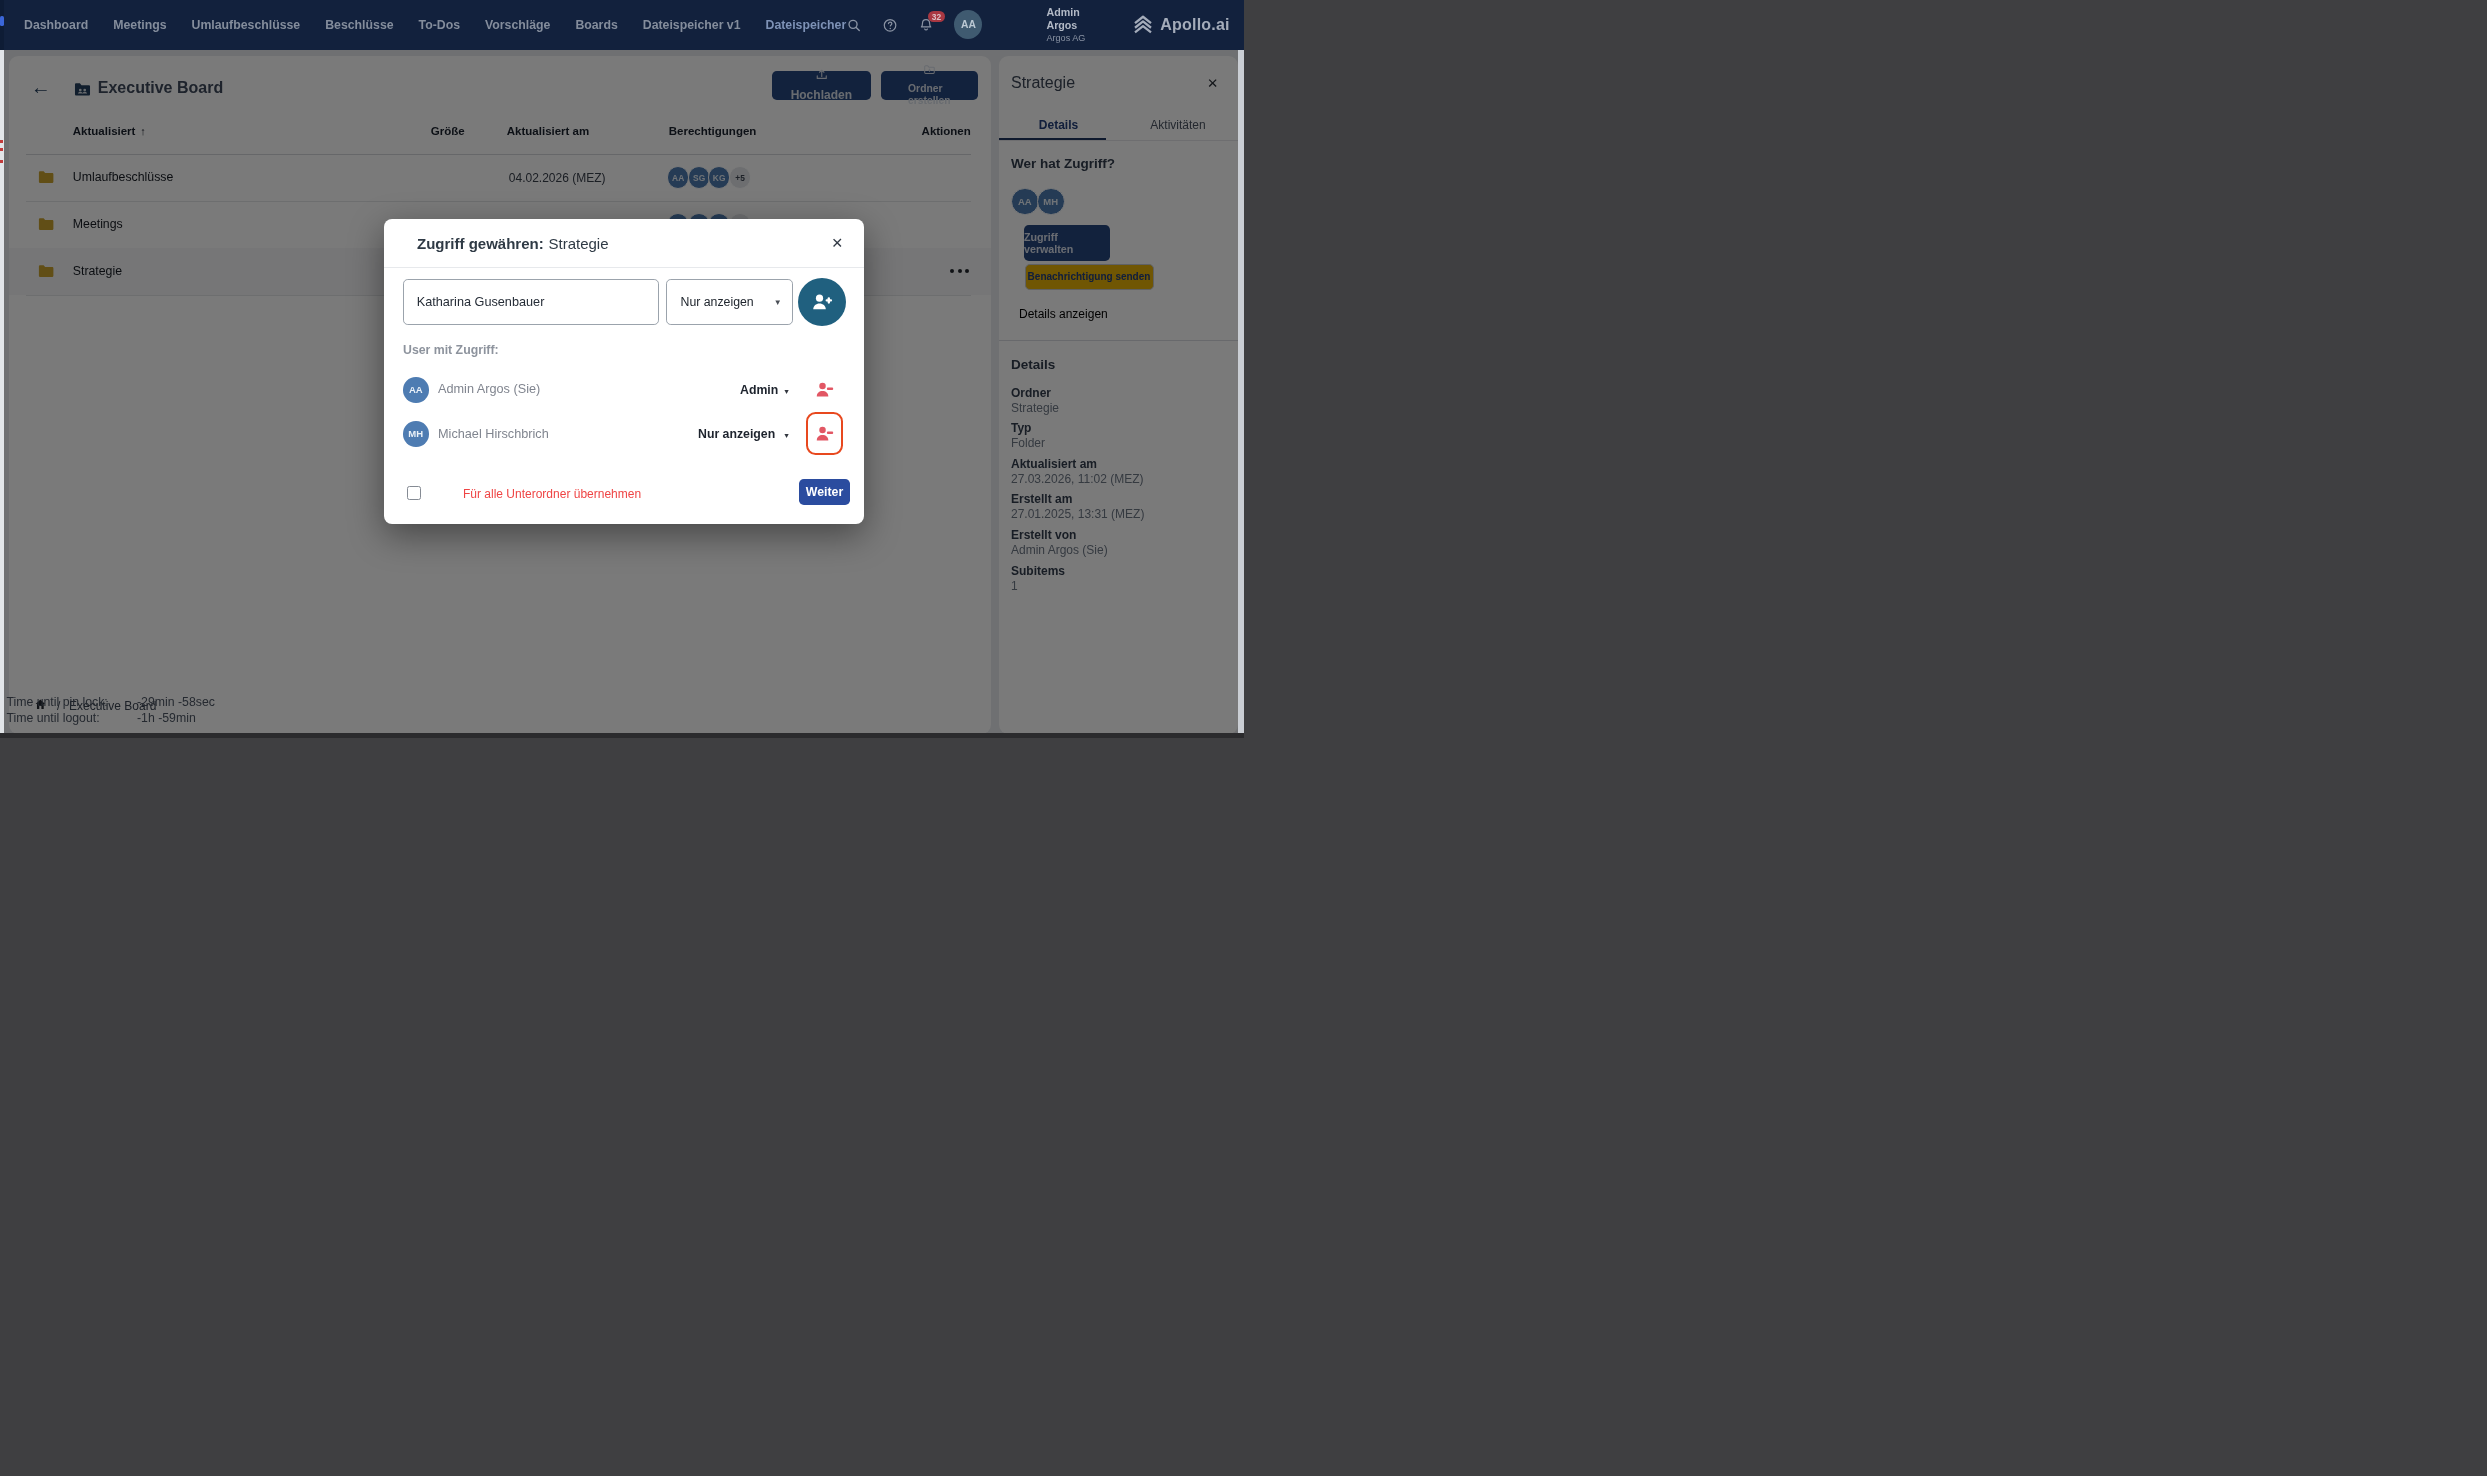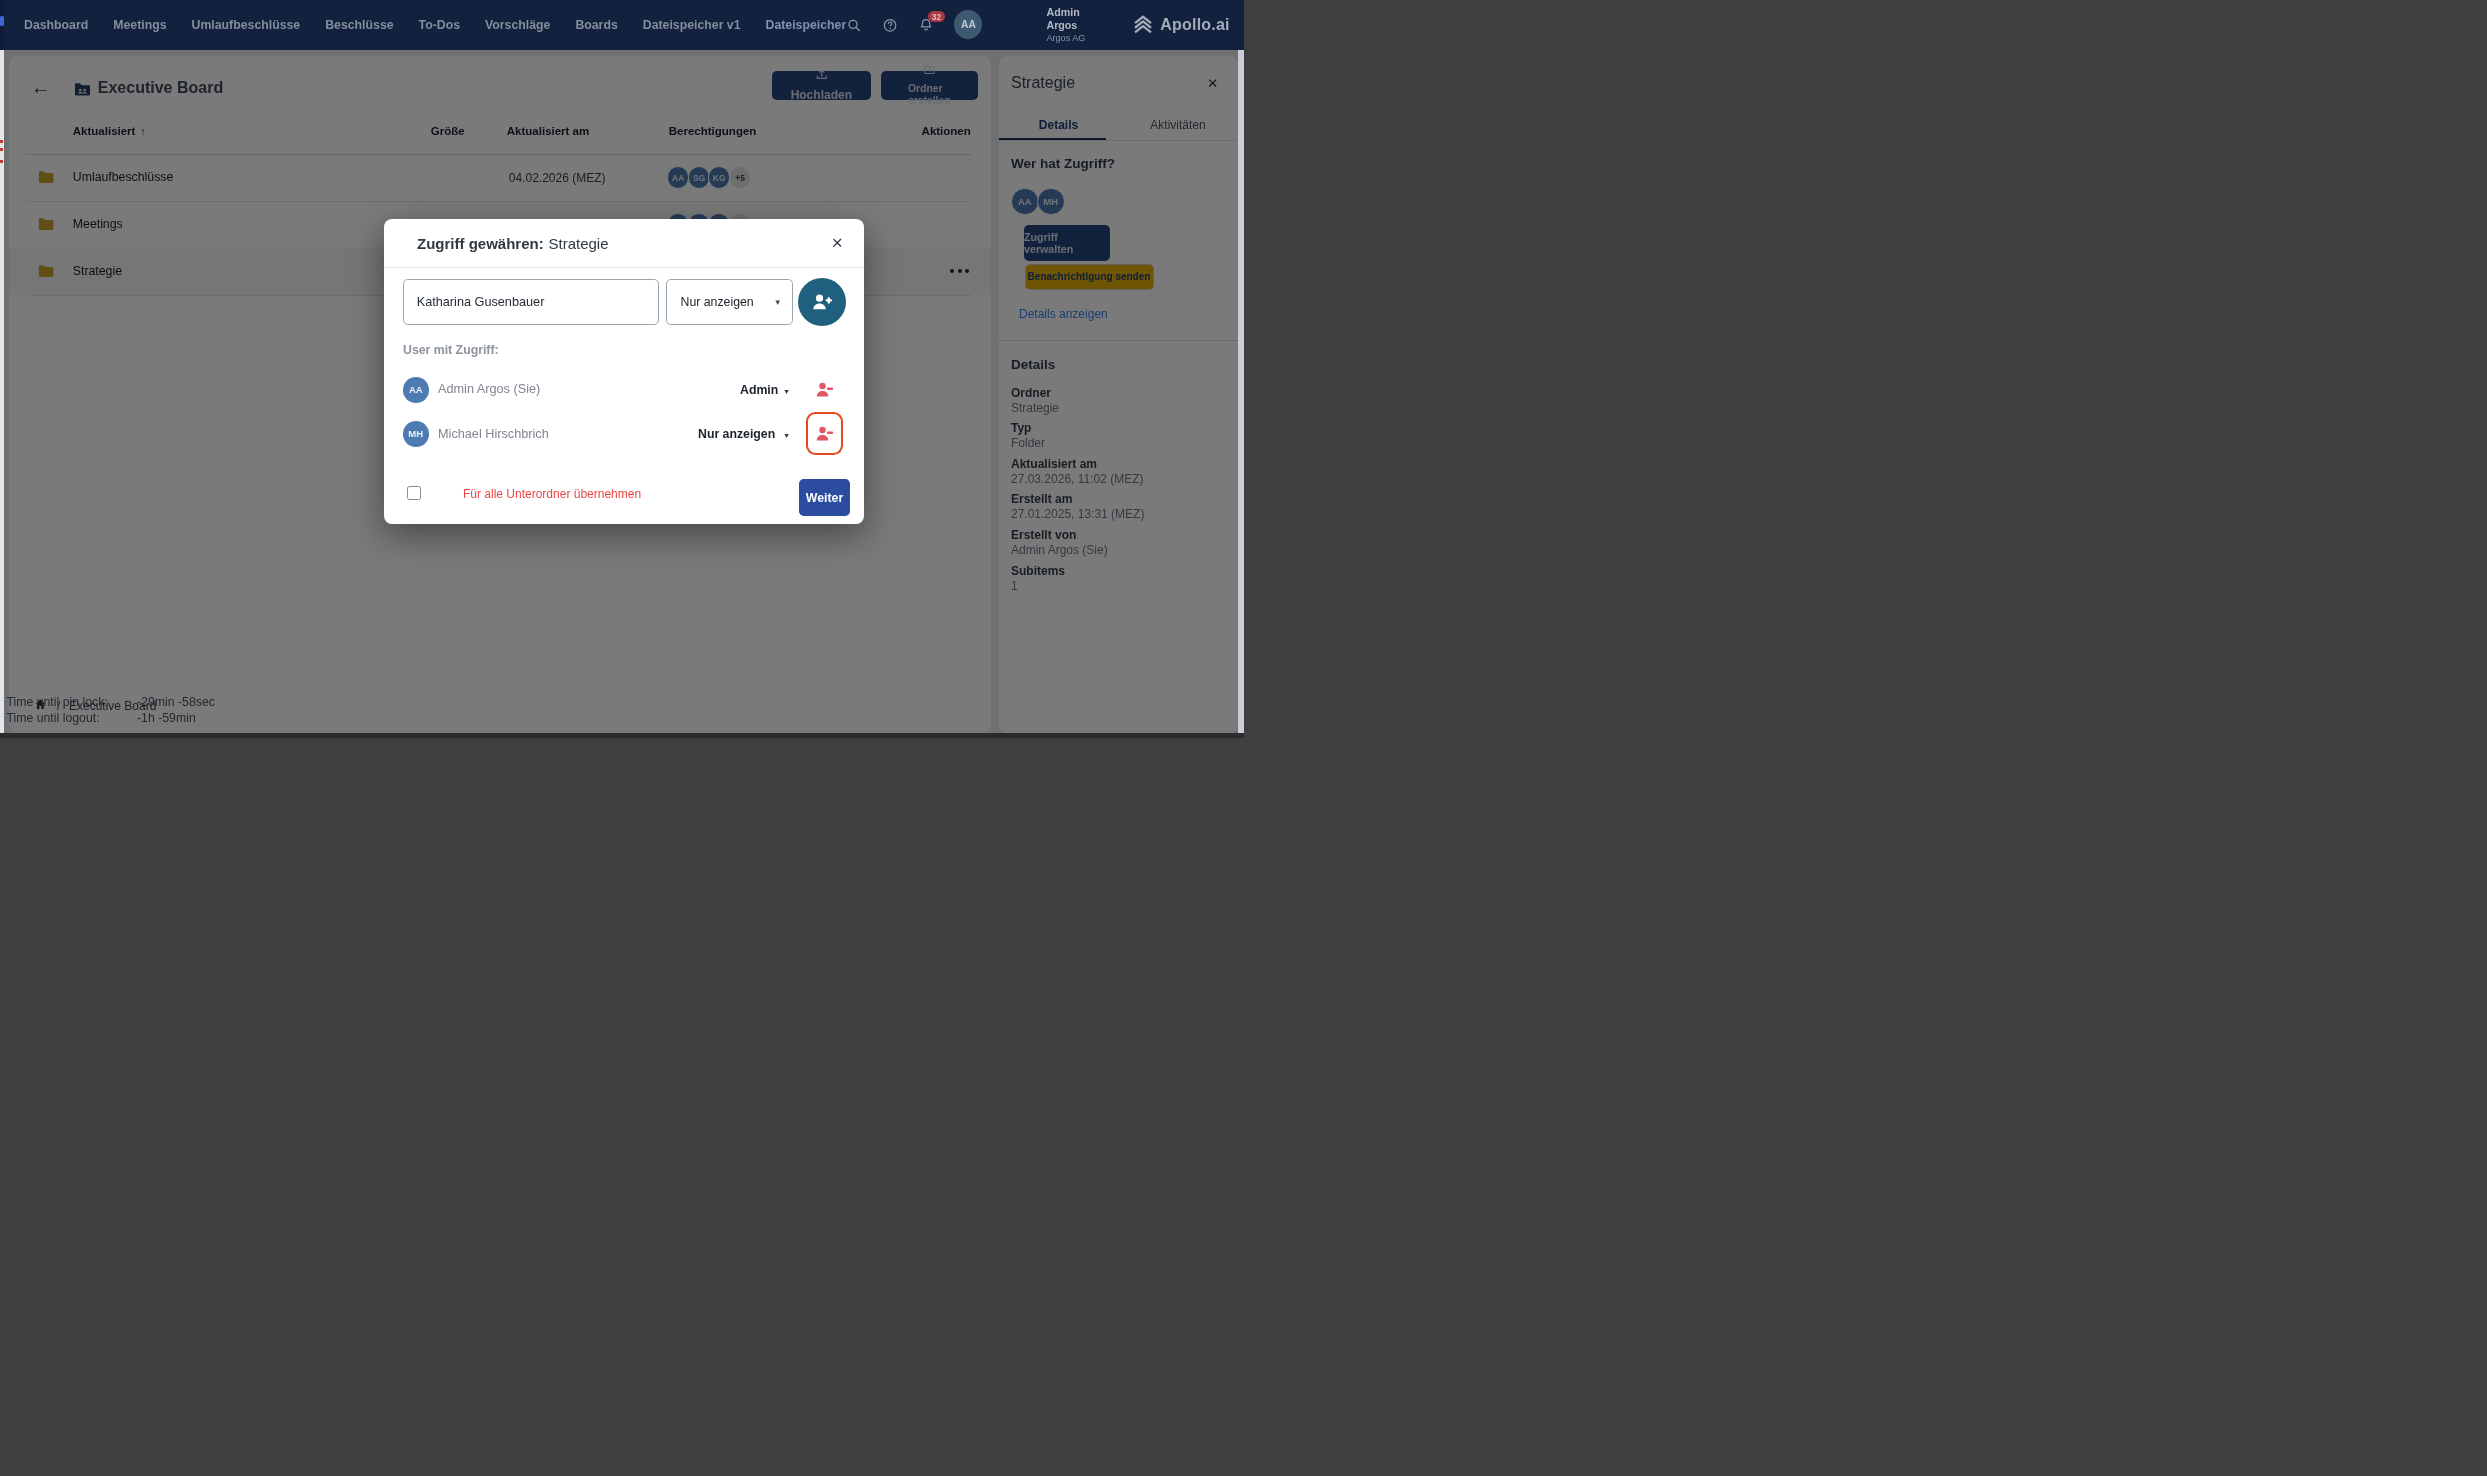--- a/index.html
+++ b/index.html
@@ -67,21 +67,21 @@
   .tab.on{color:#24407c;font-weight:700;}
   .tab.off{color:#4c5563;font-weight:400;}
   .tab-underline{height:2.4px;background:#1e355e;}
   .tab-border{height:0.8px;background:#e5e7ea;}
   .sb-h{font-size:13.5px;font-weight:700;color:#333e4e;}
   .av.mid{width:25.5px;height:25.5px;font-size:9.5px;border:1.6px solid #fff;}
   .sb-btn-fill{background:#27477f;border-radius:4.8px;color:#dbe2ee;font-size:10.7px;font-weight:600;
     display:flex;align-items:center;justify-content:center;cursor:pointer;}
   .sb-btn-line{background:#eab308;border:0.8px solid #c6cad1;border-radius:4.8px;color:#24407c;font-size:10px;font-weight:600;
     display:flex;align-items:center;justify-content:center;cursor:pointer;}
-  .sb-link{font-size:12px;font-weight:500;color:#3b82f6;cursor:pointer;}
+  .sb-link{font-size:12px;font-weight:500;color:#000000;cursor:pointer;}
   .sb-div{height:0.8px;background:#d9dce1;}
   .fgroup{margin-bottom:5.6px;}
   .flabel{font-size:12px;font-weight:700;color:#333e4e;line-height:15px;max-width:88px;}
   .fvalue{font-size:12px;color:#6f7987;line-height:15px;}
   
   .dim{left:0;top:50px;width:1244px;height:688px;background:rgba(0,0,0,0.52);z-index:40;}
   
   .lstrip{left:0;top:0;width:4px;height:738px;z-index:45;background:#e2e5e9;}
   .lstrip .topnavy{position:absolute;left:0;top:0;width:4px;height:50px;background:#0e1c35;}
   .lstrip .blu{position:absolute;left:0;top:16px;width:4px;height:10.3px;background:#3b66d8;border-radius:1.6px;}
@@ -106,21 +106,21 @@
   .add-btn svg{width:21.5px;height:21.5px;color:#fff;}
   .m-sub{font-size:12.3px;font-weight:700;color:#8d939d;}
   .u-name{font-size:12.7px;color:#80858f;}
   .u-role{font-size:12.3px;font-weight:700;color:#1d232d;cursor:pointer;white-space:nowrap;}
   .u-caret{font-size:7.2px;color:#32373f;cursor:pointer;}
   .rm{width:19px;height:19px;color:#e25764;cursor:pointer;}
   .rm svg{width:100%;height:100%;}
   .ring{width:37px;height:43px;border:2.4px solid #e8481e;border-radius:9.5px;box-sizing:border-box;pointer-events:none;}
   .chk{width:13.5px;height:13.5px;border:1.6px solid #858b94;border-radius:2.4px;background:#fff;cursor:pointer;box-sizing:border-box;}
   .chk-label{font-size:12px;color:#ef4444;margin-left:32px;}
-  .btn-weiter{width:51px;height:37px;background:#2b4c9f;border-radius:4.8px;color:#fff;font-size:12.3px;font-weight:700;
+  .btn-weiter{width:51px;height:26px;background:#2b4c9f;border-radius:4.8px;color:#fff;font-size:12.3px;font-weight:700;
     display:flex;align-items:center;justify-content:center;cursor:pointer;}
 </style>
 </head>
 <body>
 
 <div class="abs navbar">
   <div class="nav-items">
     <span class="nav-item">Dashboard</span>
     <span class="nav-item">Meetings</span>
     <span class="nav-item">Umlaufbeschlüsse</span>

